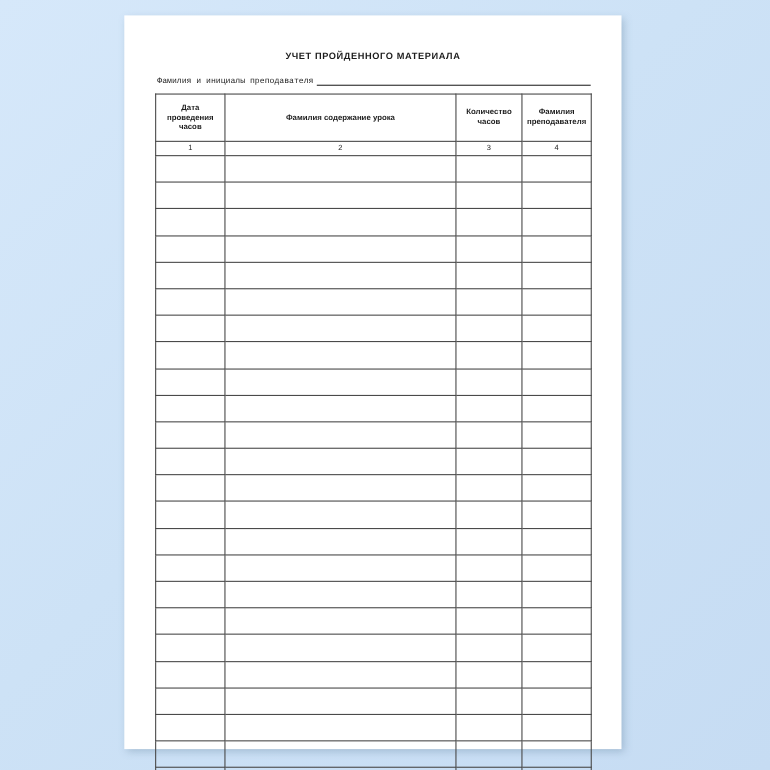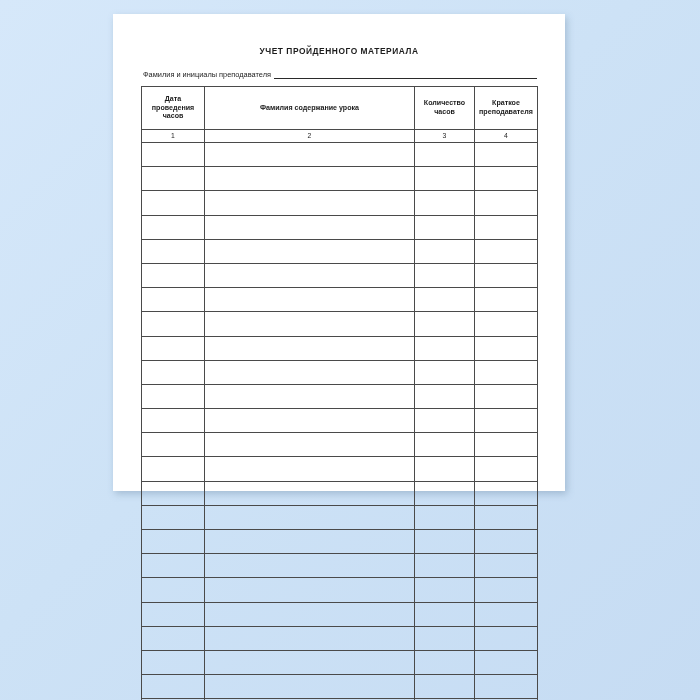--- a/index.html
+++ b/index.html
@@ -18,21 +18,21 @@
     width: 700px;
     height: 700px;
     background: linear-gradient(135deg, #d6e8fa 0%, #cde2f6 45%, #c6dcf3 100%);
   }
   
   #sheet {
     position: absolute;
     left: 113px;
     top: 14px;
     width: 452px;
-    height: 477px;
+    height: 667px;
     background: #ffffff;
     box-shadow: 2px 3px 7px rgba(90, 120, 150, 0.35);
   }
   #sheet-inner {
     position: absolute;
     left: 28px;
     top: 26px;
     width: 396px;
   }
   .doc-title {
@@ -47,20 +47,21 @@
   .teacher-line {
     display: flex;
     align-items: flex-end;
     font-size: 7.4px;
     color: #1c1c1c;
     margin-bottom: 7px;
     padding-left: 2px;
   }
   .teacher-line .label {
     white-space: nowrap;
+    font-family: Liberation Mono, monospace;
   }
   .teacher-line .rule {
     flex: 1;
     border-bottom: 1px solid #2a2a2a;
     height: 7px;
     margin-left: 3px;
   }
   table.journal {
     border-collapse: collapse;
     width: 396px;
@@ -128,21 +129,21 @@
               <span class="hdr-sub">часов</span>
             </th>
             <th>
               <span class="hdr-sub">Фамилия содержание урока</span>
             </th>
             <th>
               <span class="hdr-sub">Количество</span>
               <span class="hdr-sub">часов</span>
             </th>
             <th>
-              <span class="hdr-sub">Краткое</span>
+              <span class="hdr-sub">Фамилия</span>
               <span class="hdr-sub">преподавателя</span>
             </th>
           </tr>
           <tr>
             <td class="numrow">1</td>
             <td class="numrow">2</td>
             <td class="numrow">3</td>
             <td class="numrow">4</td>
           </tr>
         </thead>

